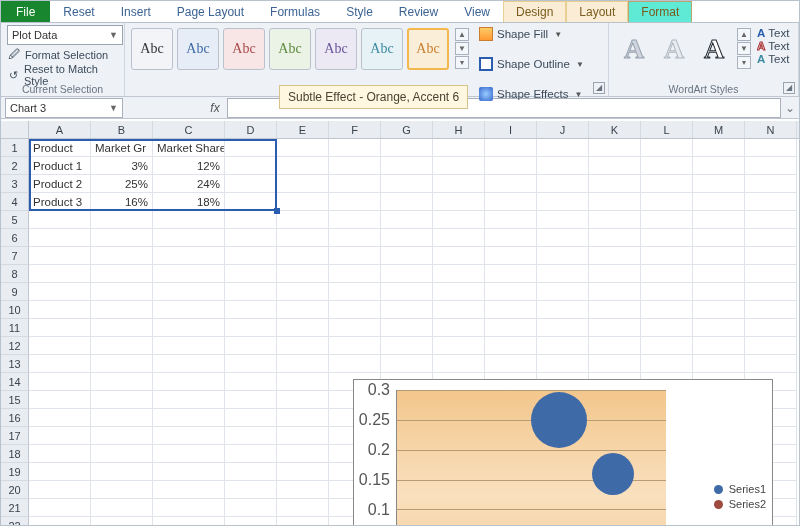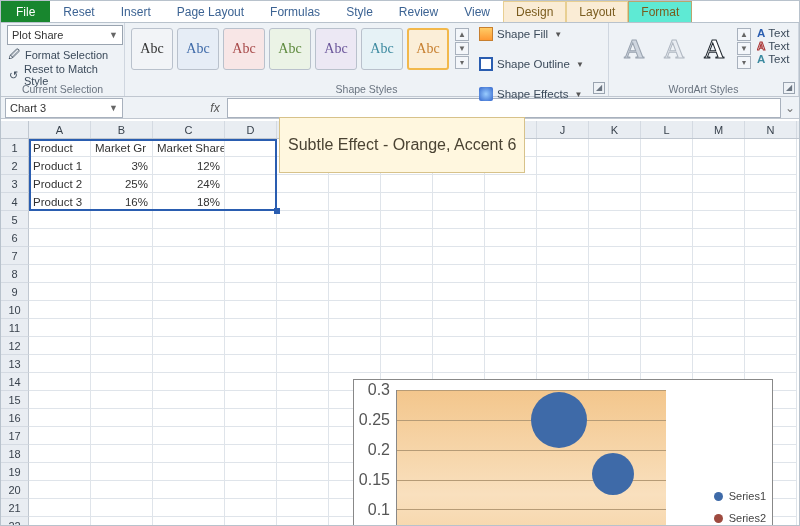--- a/index.html
+++ b/index.html
@@ -49,21 +49,21 @@
   .wa-side div { height:13px; border:1px solid #a8b1bd; margin-bottom:1px; font-size:8px; text-align:center; line-height:11px; color:#666; background:#f3f6fa;}
   .wa-cmds { margin-left:6px; display:flex; flex-direction:column; gap:1px; padding-top:2px; font-size:11.5px; color:#3b4a5a; overflow:hidden; width:44px;}
   .wa-cmds .cmd { white-space:nowrap; display:flex; align-items:center; gap:3px;}
 
   
   .fxbar { height:22px; display:flex; align-items:center; border-bottom:1px solid #c0c7d0; background:#eef2f6;}
   .namebox { width:118px; height:20px; margin:0 0 0 4px; border:1px solid #a8b1bd; background:#fff; display:flex; align-items:center; justify-content:space-between; padding:0 4px; font-size:11px;}
   .namebox .dd-icon { font-size:9px; color:#666;}
   .fxlabel { width:24px; text-align:center; font-style:italic; color:#555;}
   .fxedit { flex:1; height:20px; border:1px solid #a8b1bd; background:#fff;}
-  .fxtip { position:absolute; left:278px; top:116px; background:#fff7df; border:1px solid #d7c28a; padding:18px 8px; font-size:16px; color:#4a4333; z-index:5; }
+  .fxtip { position:absolute; left:278px; top:84px; background:#fff7df; border:1px solid #d7c28a; padding:4px 8px; font-size:12px; color:#4a4333; z-index:5; }
   .fxexpand { width:18px; text-align:center; color:#777;}
 
   
   .sheet { position:absolute; top:120px; left:0; right:0; bottom:0; overflow:hidden; }
   .colheads { display:flex; height:18px; background:#e9edf2; border-bottom:1px solid #c0c7d0;}
   .ch-corner { width:28px; border-right:1px solid #c0c7d0; background:#e9edf2;}
   .ch { width:52px; border-right:1px solid #d4dae2; text-align:center; font-size:11px; color:#39424d; line-height:18px;}
   .ch.w1 { width:62px;} 
   .ch.w2 { width:62px;} 
   .ch.w3 { width:72px;} 
@@ -81,21 +81,21 @@
   
   .chartobj { position:absolute; left:352px; top:258px; width:420px; height:264px; background:#fff; border:1px solid #888; }
   .plot { position:absolute; left:42px; top:10px; width:270px; height:210px;
           background:linear-gradient(#f3c68c,#f9e0be 50%,#f3c68c);
           border-left:1px solid #888; border-bottom:1px solid #888;}
   .hgrid { position:absolute; left:0; right:0; height:0; border-top:1px solid #b69b76;}
   .ylabels { position:absolute; left:0; top:10px; width:40px; height:210px; }
   .ylabels span { position:absolute; right:4px; font-size:16px; color:#555; transform:translateY(-50%);}
   .bubble { position:absolute; border-radius:50%; background:#3e6aa8;}
   .legend { position:absolute; right:6px; top:100px; font-size:11px; color:#444;}
-  .legend div { display:flex; align-items:center; gap:6px; margin:10px 0;padding-left:44px;}
+  .legend div { display:flex; align-items:center; gap:6px; margin:3px 0;padding-left:44px;}
   .lg-dot { width:9px; height:9px; border-radius:50%;}
 
 </style>
 </head>
 <body>
 
 <div class="tabstrip">
   <div class="tab file">File</div>
   <div class="tab">Reset</div>
   <div class="tab">Insert</div>
@@ -106,21 +106,21 @@
   <div class="tab">View</div>
   <div class="tab ctx">Design</div>
   <div class="tab ctx">Layout</div>
   <div class="tab ctx active">Format</div>
 </div>
 
 <div class="ribbon">
 
   <div class="group csel">
     <div class="combo">
-      <span>Plot Share</span>
+      <span>Plot Data</span>
       <span class="dd-icon">▼</span>
     </div>
     <div class="btnlike">
       <span class="ico">🖉</span>
       <span>Format Selection</span>
     </div>
     <div class="btnlike">
       <span class="ico">↺</span>
       <span>Reset to Match Style</span>
     </div>

